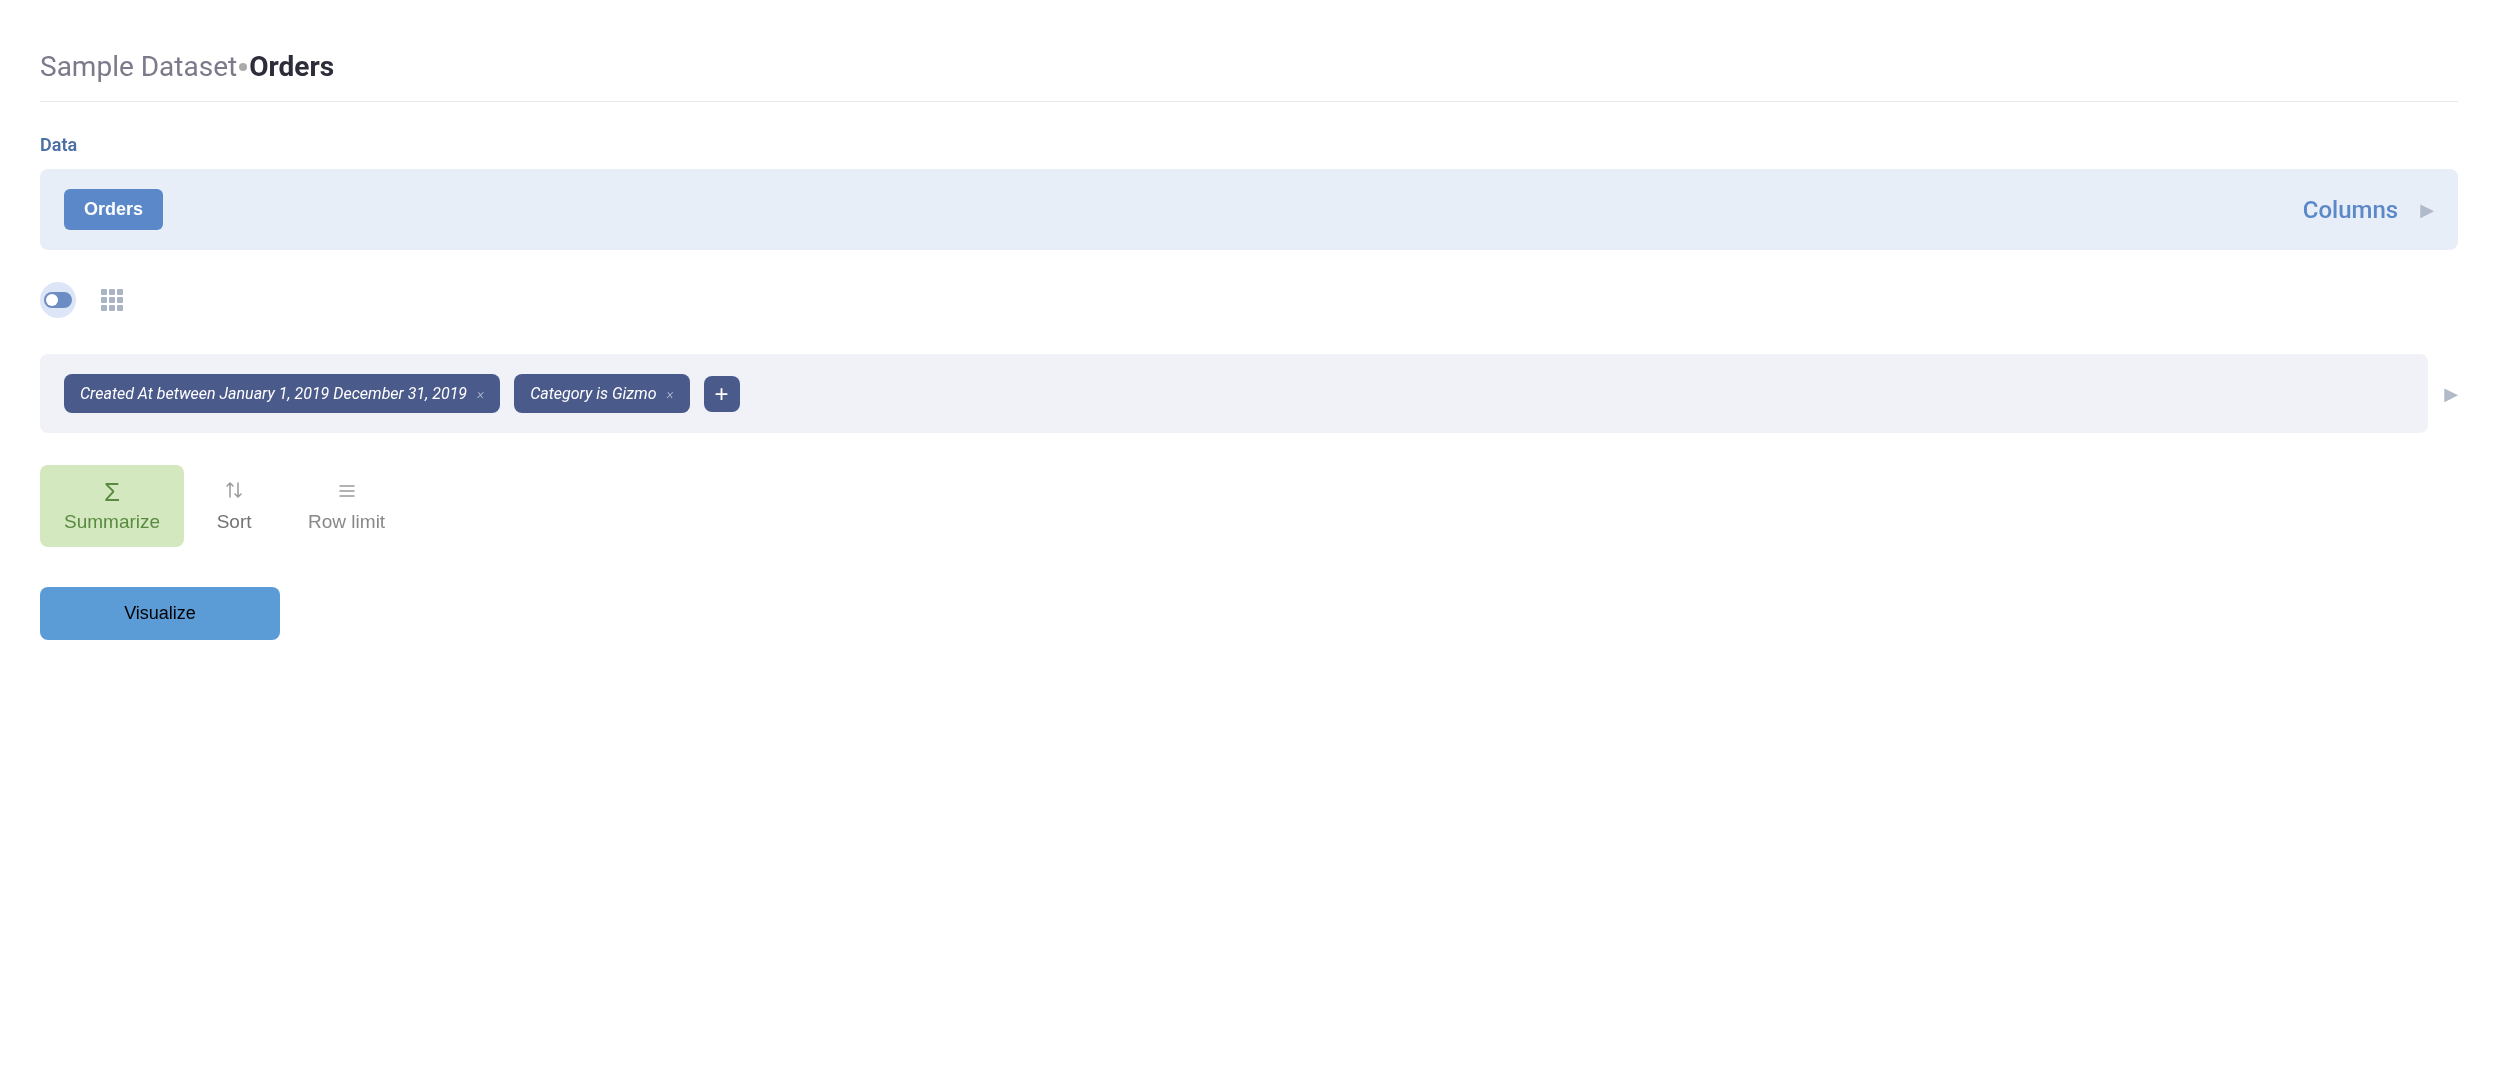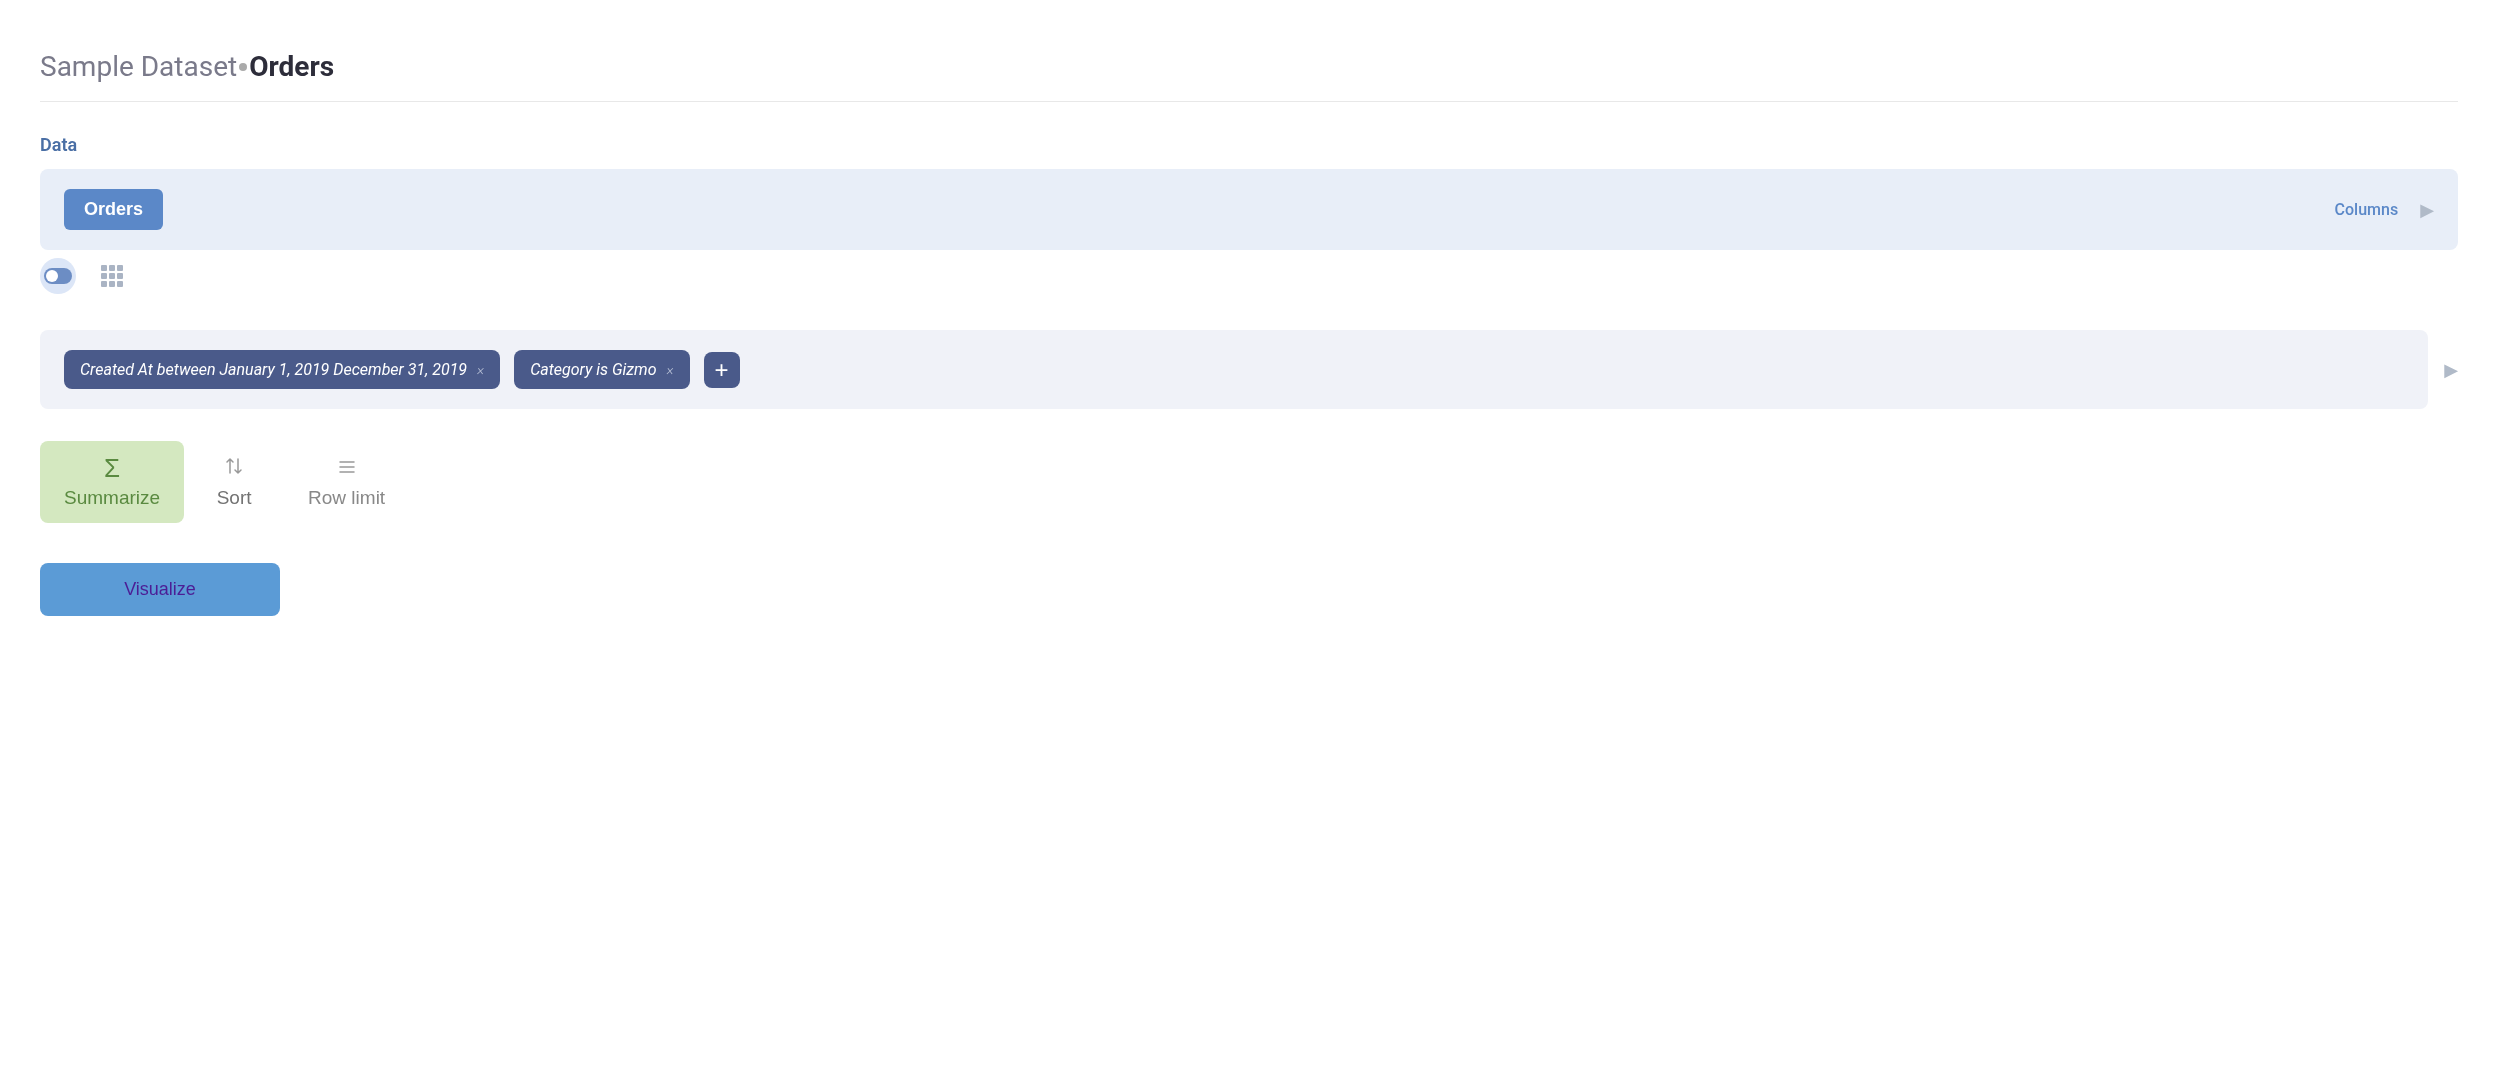--- a/index.html
+++ b/index.html
@@ -50,20 +50,21 @@
     
     .section-label {
       font-size: 18px;
       color: #4a6fa5;
       font-weight: 600;
       margin-bottom: 14px;
     }
 
     
     .data-section {
+      margin-bottom: 24px;
     }
 
     .data-row {
       background: #e8eef8;
       border-radius: 8px;
       padding: 20px 24px;
       display: flex;
       align-items: center;
       justify-content: space-between;
       position: relative;
@@ -74,21 +75,21 @@
       color: white;
       border-radius: 6px;
       padding: 10px 20px;
       font-size: 18px;
       font-weight: 600;
       cursor: pointer;
       border: none;
     }
 
     .columns-link {
-      font-size: 16px;
+      font-size: 24px;
       color: #5b88c8;
       font-weight: 500;
       cursor: pointer;
       margin-right: 12px;
     }
 
     .arrow-right {
       color: #b0bac8;
       font-size: 18px;
       cursor: pointer;
@@ -269,21 +270,21 @@
 
     
     .row-limit-icon {
       font-size: 20px;
       color: #999;
     }
 
     
     .visualize-btn {
       background: #5b9bd6;
-      color: #4c1d95;
+      color: #000000;
       border: none;
       border-radius: 8px;
       padding: 16px 40px;
       font-size: 18px;
       font-weight: 500;
       cursor: pointer;
       min-width: 240px;
       text-align: center;
     }
   </style>

